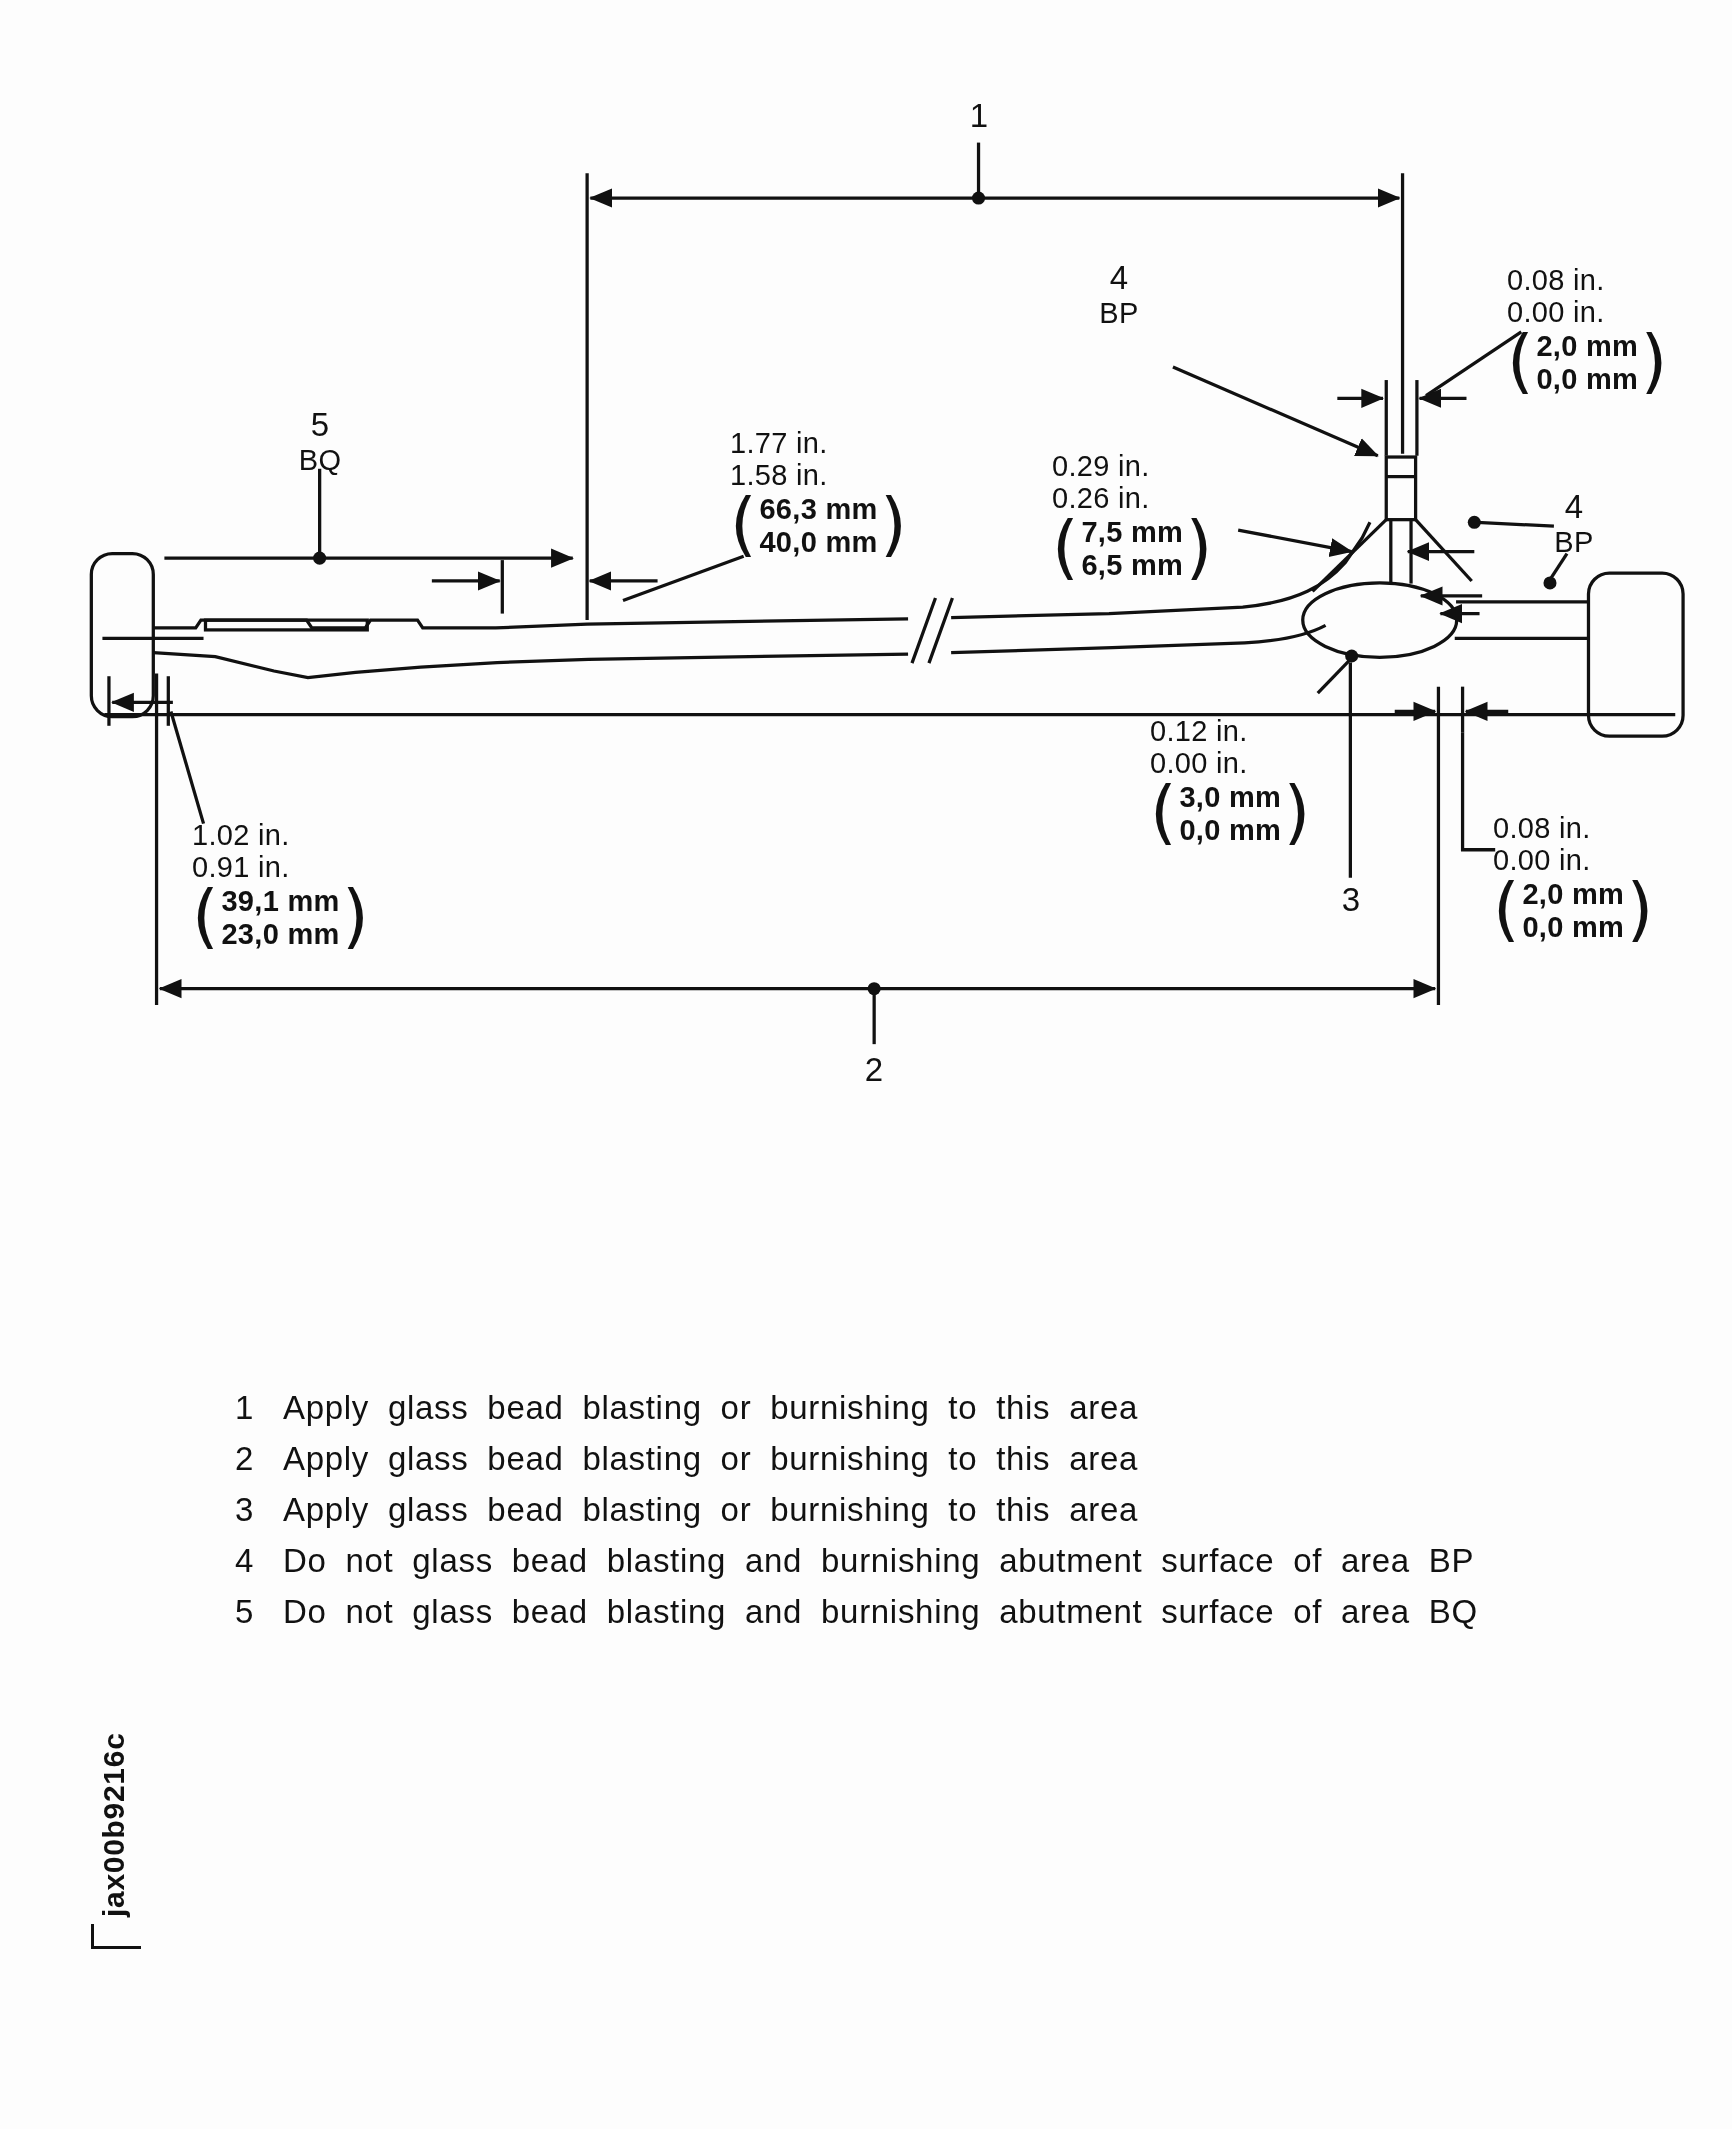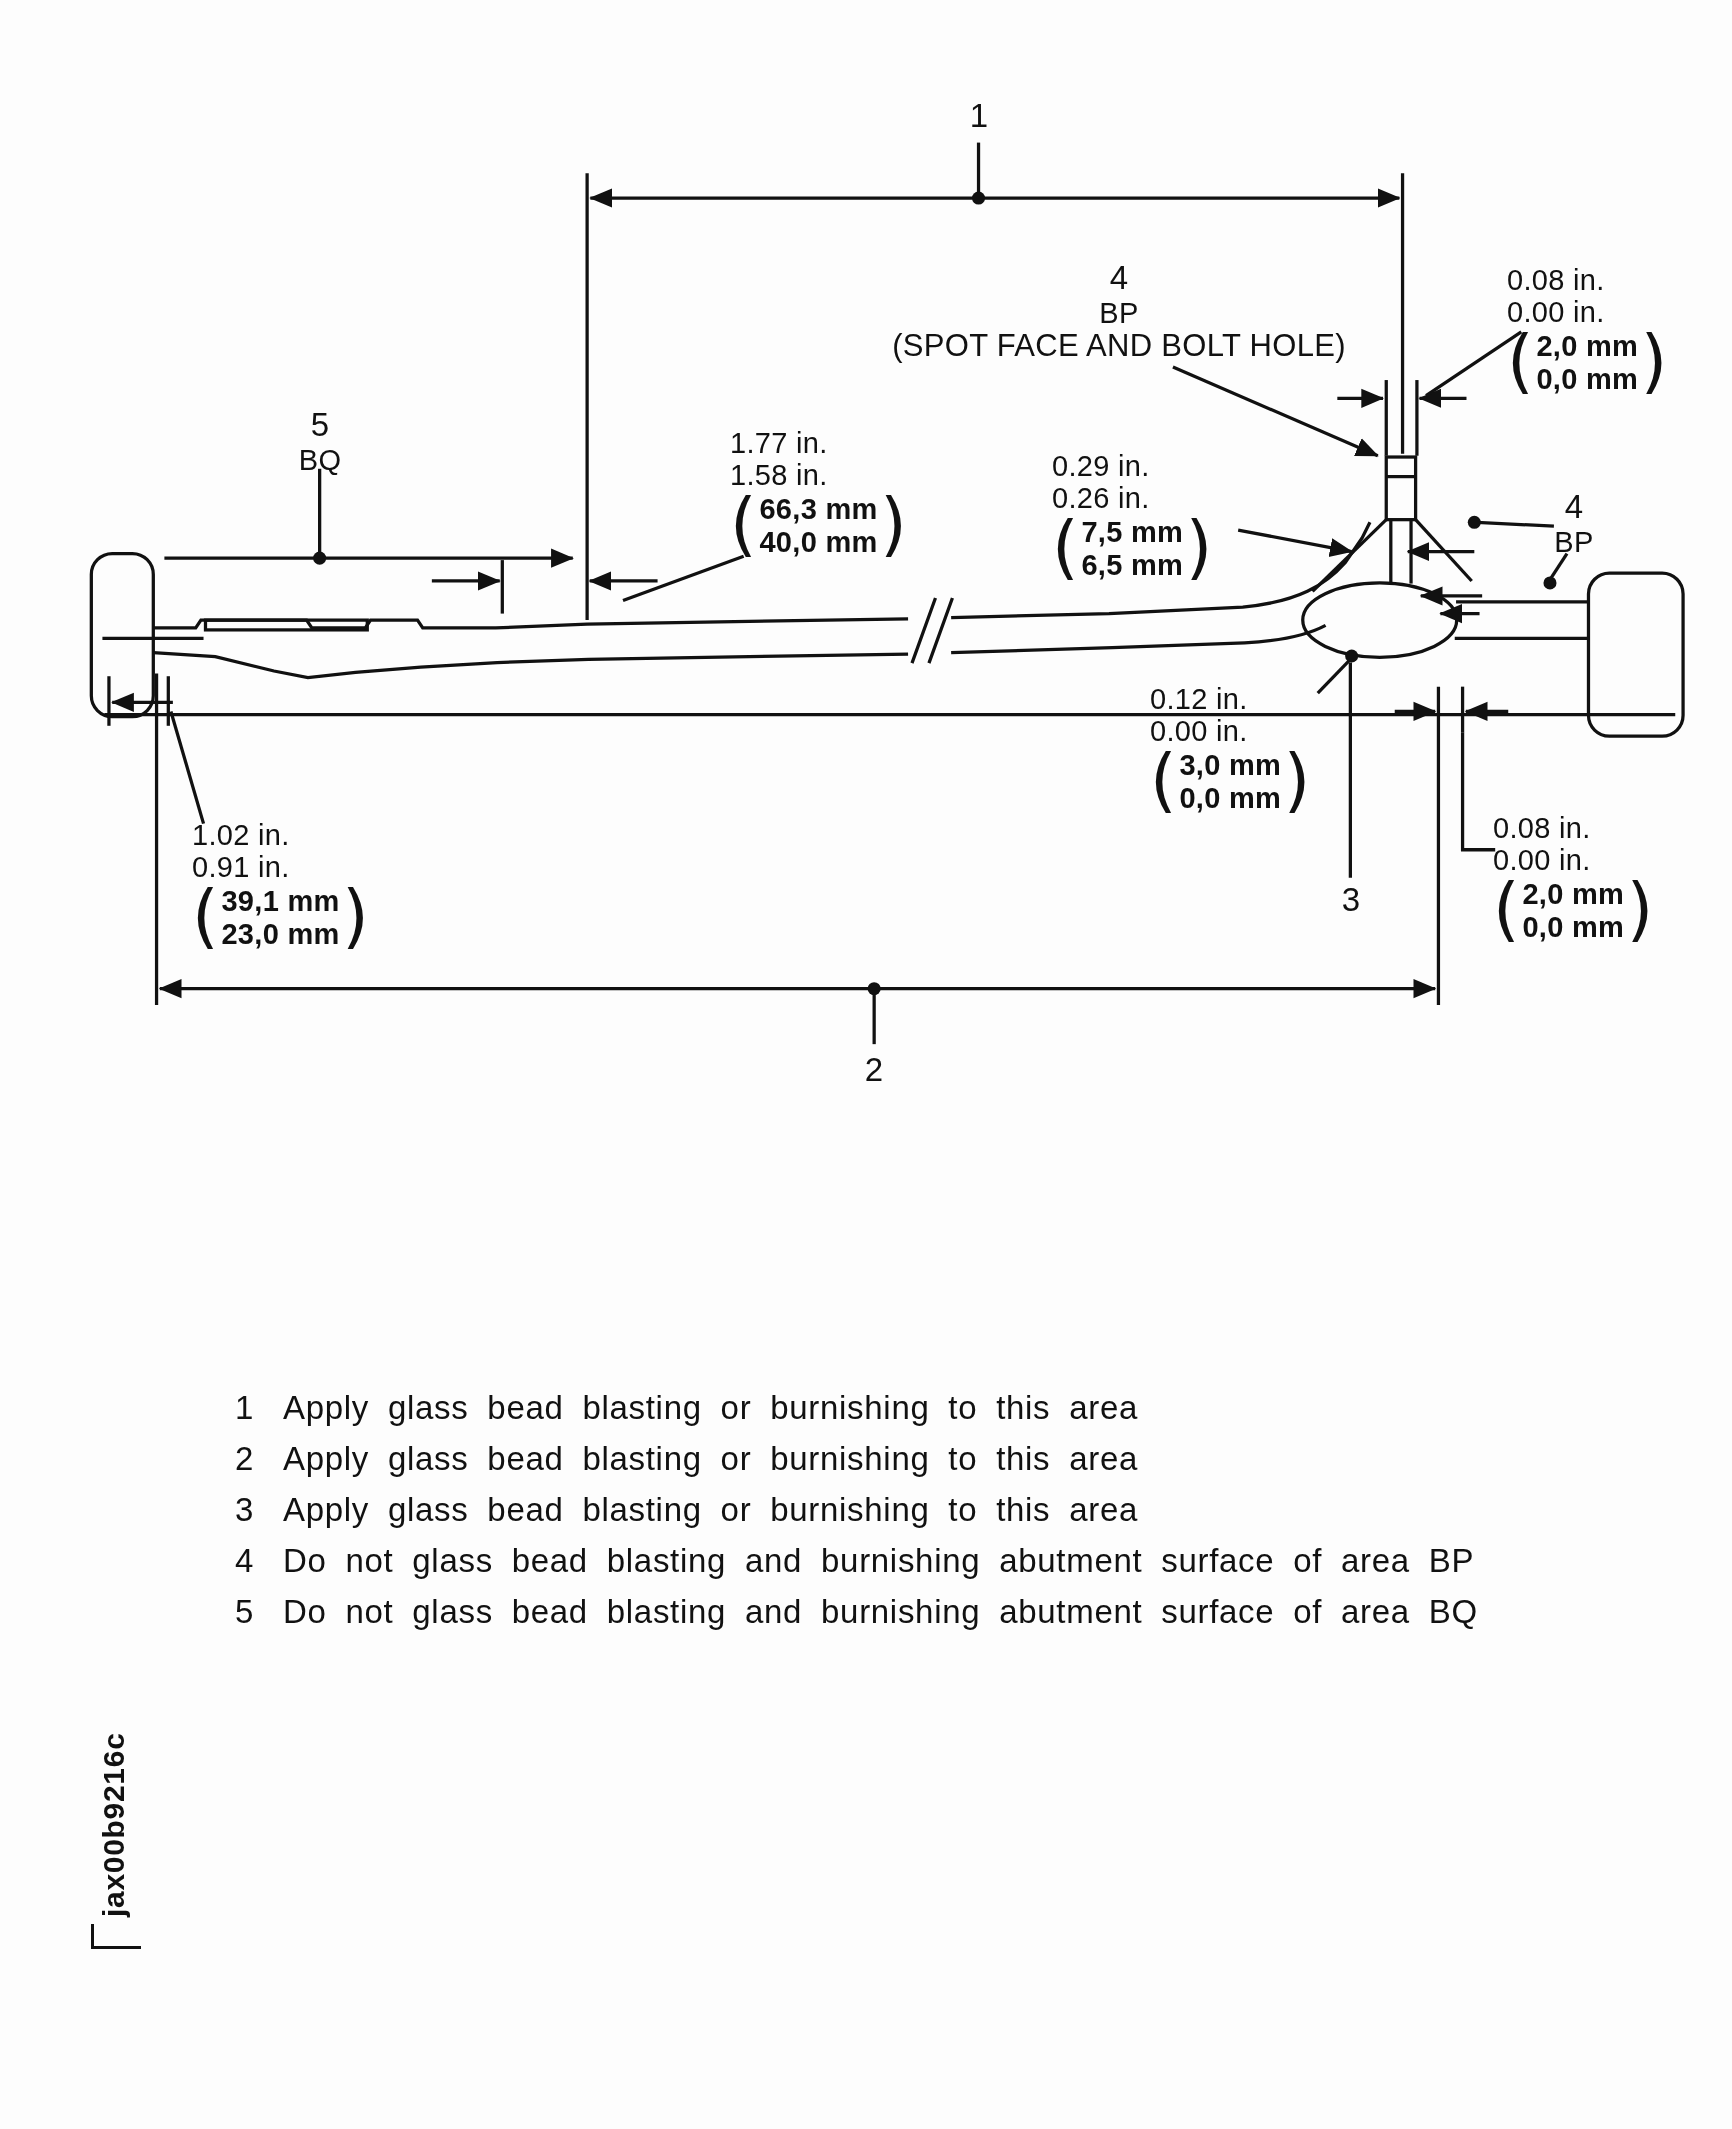--- a/index.html
+++ b/index.html
@@ -120,21 +120,20 @@
       </g>
     </svg>
 
     <div class="lbl callout ctr" style="left:979px;top:98px;">1</div>
     <div class="lbl callout ctr" style="left:874px;top:1052px;">2</div>
     <div class="lbl callout ctr" style="left:1351px;top:882px;">3</div>
 
     <div class="lbl ctr" style="left:1119px;top:260px;">
       <div class="callout">4</div>
       <div>BP</div>
-      <div style="font-size:31px;">(SPOT FACE AND BOLT HOLE)</div>
     </div>
 
     <div class="lbl ctr" style="left:320px;top:407px;">
       <div class="callout">5</div>
       <div>BQ</div>
     </div>
 
     <div class="lbl ctr" style="left:1574px;top:489px;">
       <div class="callout">4</div>
       <div>BP</div>
@@ -172,21 +171,21 @@
       <div class="pgroup">
         <span class="par">(</span>
         <span class="mmcol">
           <span>7,5 mm</span>
           <span>6,5 mm</span>
         </span>
         <span class="par">)</span>
       </div>
     </div>
 
-    <div class="lbl" style="left:1150px;top:683px;">
+    <div class="lbl" style="left:1150px;top:715px;">
       <div>0.12 in.</div>
       <div>0.00 in.</div>
       <div class="pgroup">
         <span class="par">(</span>
         <span class="mmcol">
           <span>3,0 mm</span>
           <span>0,0 mm</span>
         </span>
         <span class="par">)</span>
       </div>

